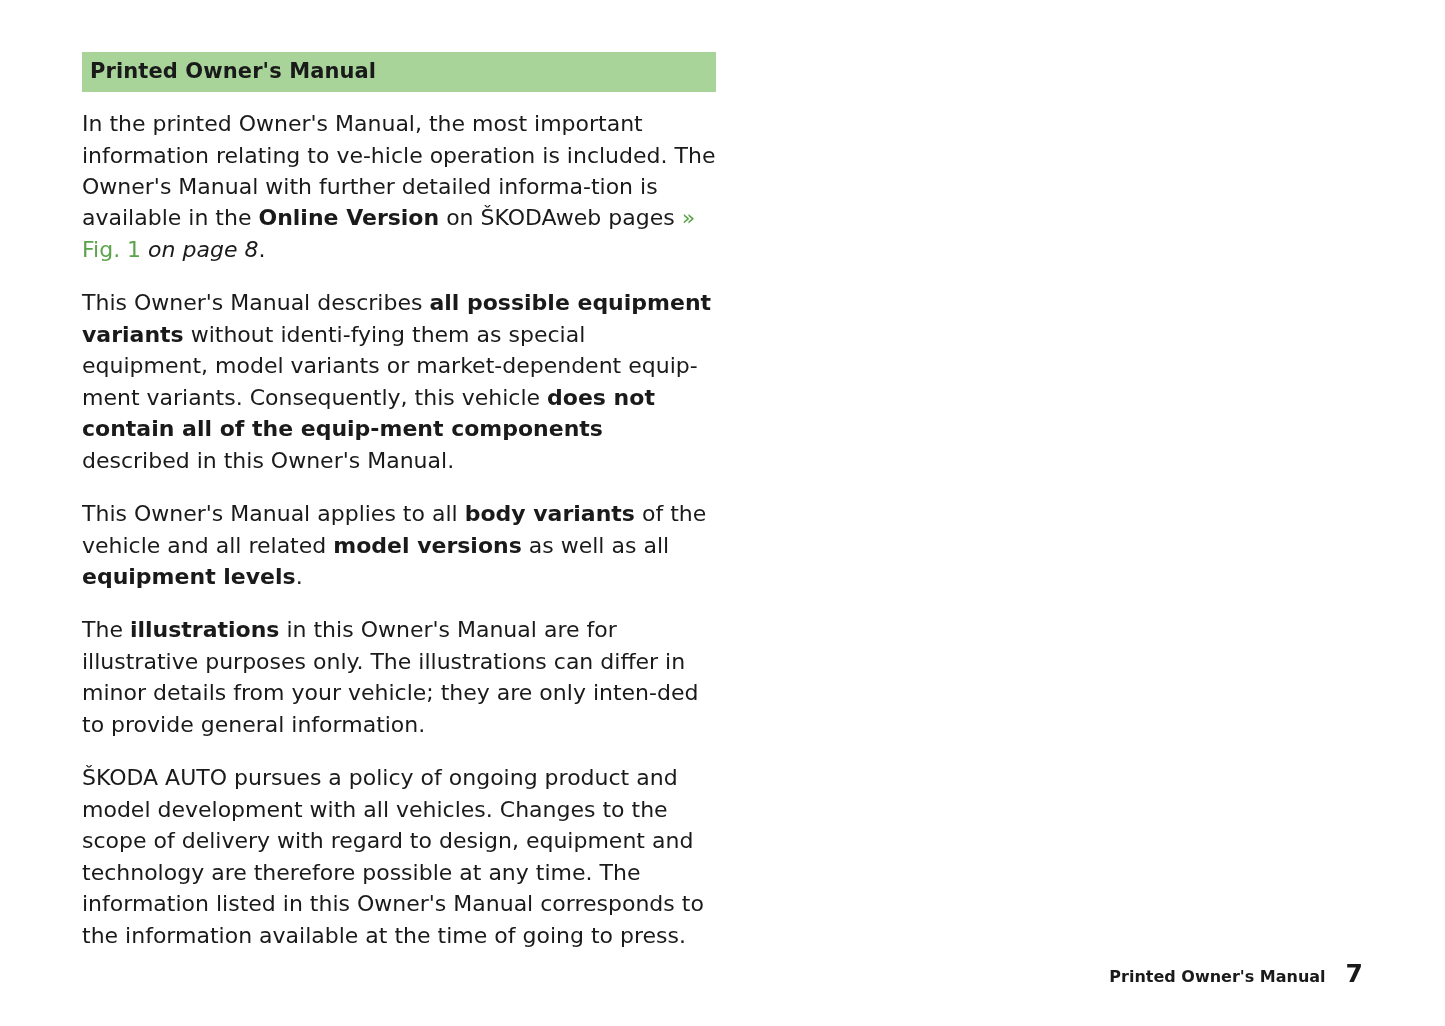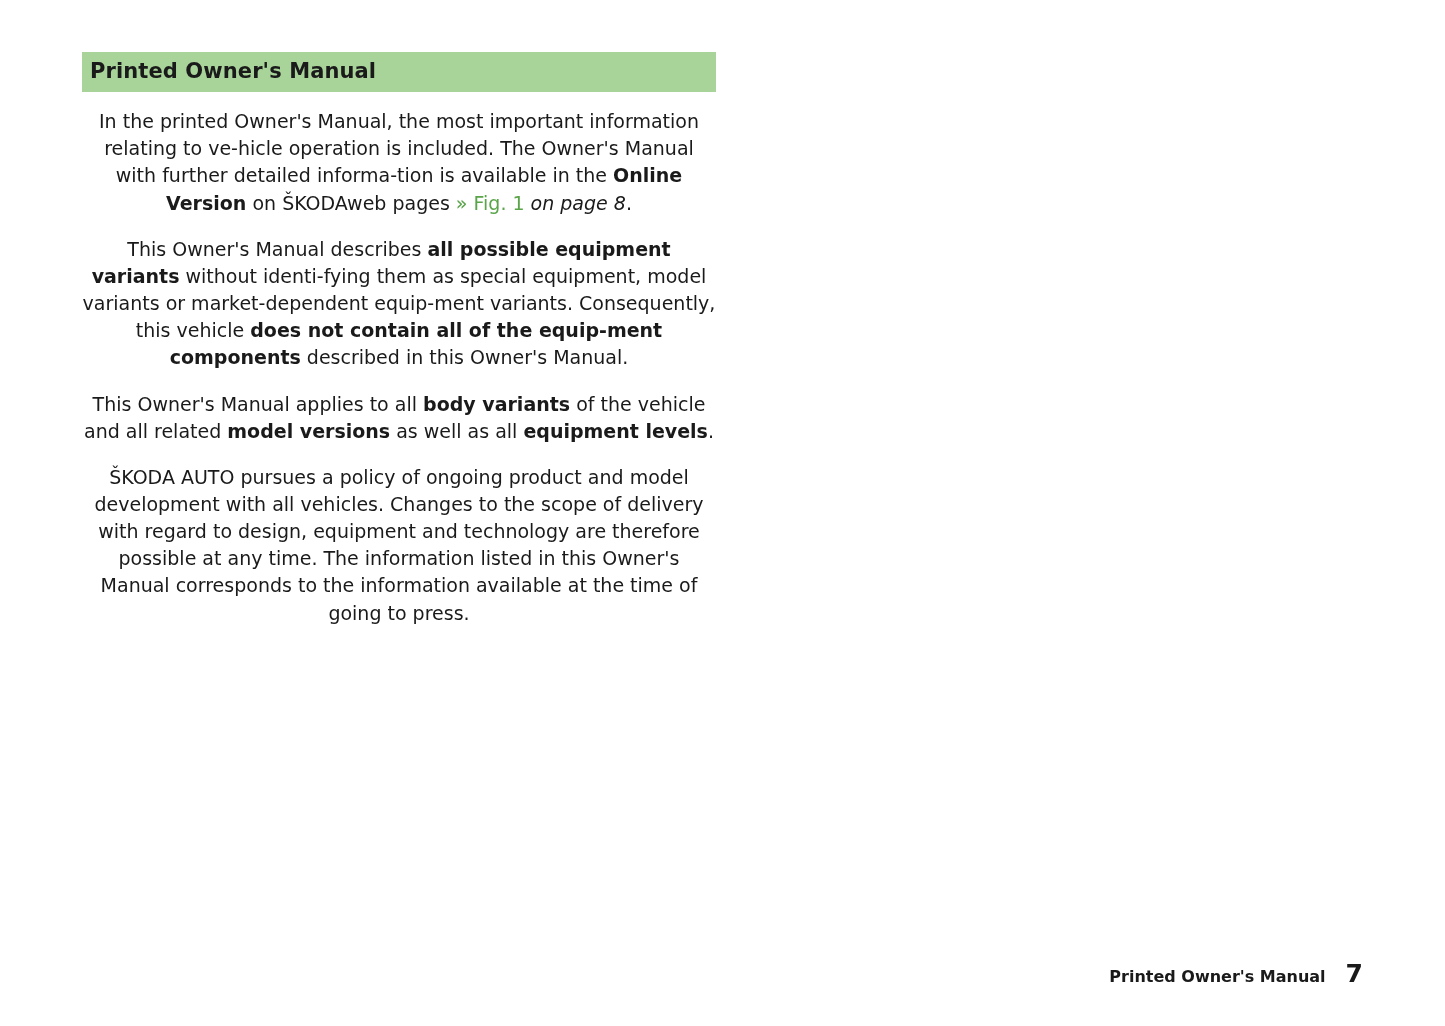--- a/index.html
+++ b/index.html
@@ -30,24 +30,24 @@
   .section-head {
     background: #a8d49a;
     color: #1a1a1a;
     font-size: 21px;
     font-weight: bold;
     padding: 8px 0 9px 8px;
     line-height: 1.1;
     letter-spacing: 0.1px;
   }
   .body-text {
-    font-size: 19px;
+    font-size: 22px;
     line-height: 1.43;
     margin-top: 17px;
-    text-align: center;
+    text-align: left;
     hyphens: auto;
   }
   .body-text:first-of-type {
     margin-top: 16px;
   }
   .bold { font-weight: bold; }
   .italic { font-style: italic; }
   .ref-link {
     color: #5aa44a;
   }
@@ -88,20 +88,23 @@
 
     <p class="body-text">
       <span>This Owner's Manual describes </span><span class="bold">all possible equipment variants</span><span> without identi-fying them as special equipment, model variants or market-dependent equip-ment variants. Consequently, this vehicle </span><span class="bold">does not contain all of the equip-ment components</span><span> described in this Owner's Manual.</span>
     </p>
 
     <p class="body-text">
       <span>This Owner's Manual applies to all </span><span class="bold">body variants</span><span> of the vehicle and all related </span><span class="bold">model versions</span><span> as well as all </span><span class="bold">equipment levels</span><span>.</span>
     </p>
 
 
+    <p class="body-text">
+      <span>The </span><span class="bold">illustrations</span><span> in this Owner's Manual are for illustrative purposes only. The illustrations can differ in minor details from your vehicle; they are only inten-ded to provide general information.</span>
+    </p>
 
     <p class="body-text">ŠKODA AUTO pursues a policy of ongoing product and model development with all vehicles. Changes to the scope of delivery with regard to design, equipment and technology are therefore possible at any time. The information listed in this Owner's Manual corresponds to the information available at the time of going to press.</p>
 
 
 
   </div>
 
   <div class="footer">
     <span class="footer-title">Printed Owner's Manual</span>
     <span class="footer-page">7</span>

